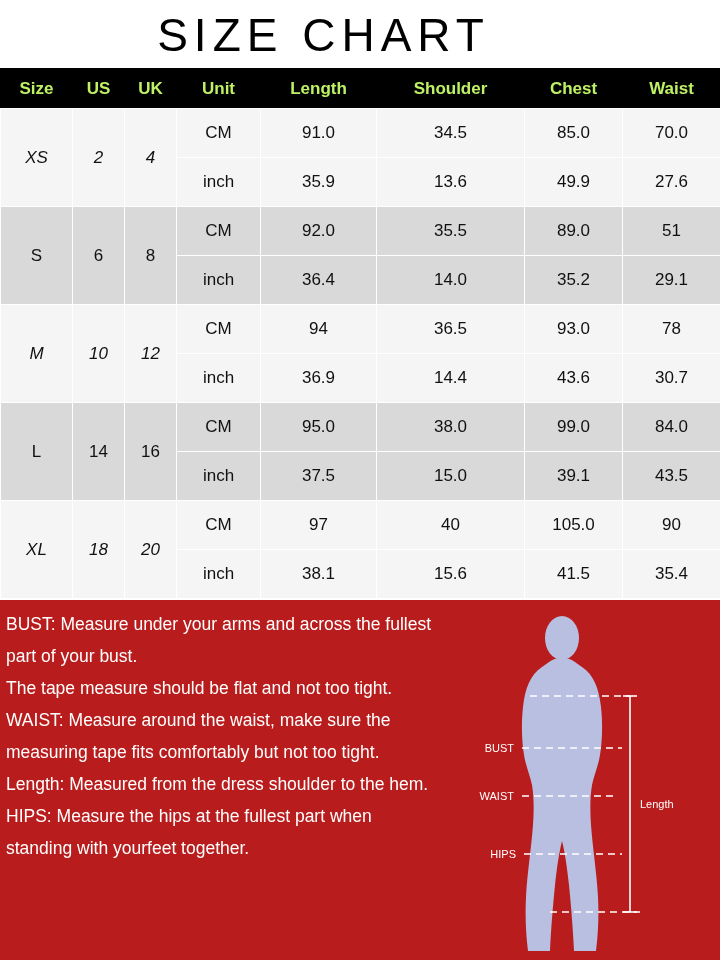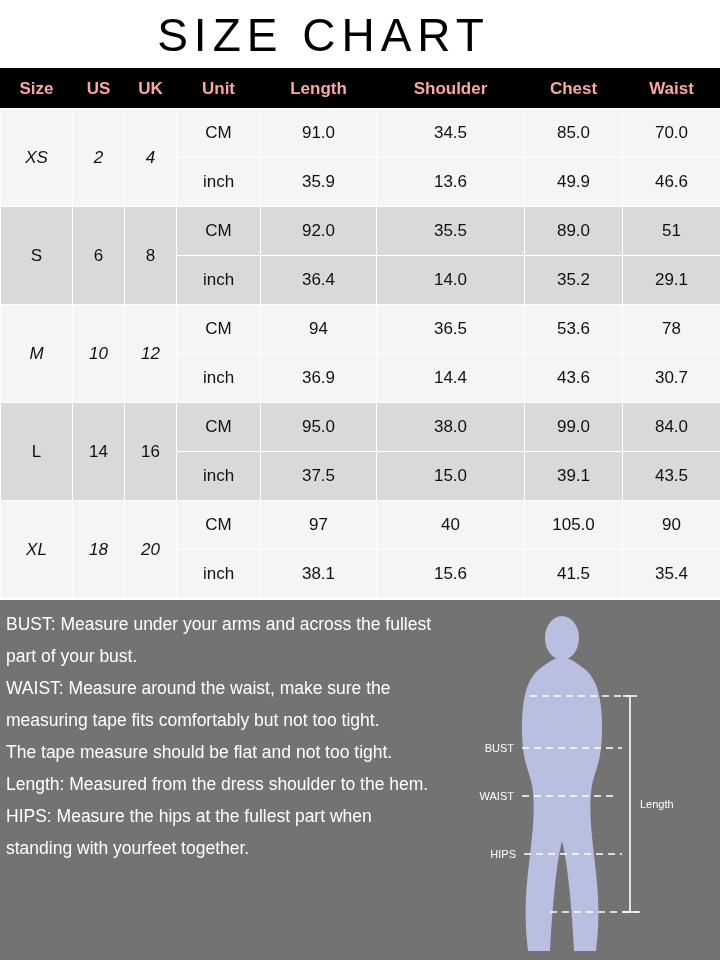--- a/index.html
+++ b/index.html
@@ -34,21 +34,21 @@
     border: 1px solid #ffffff;
     text-align: center;
     font-size: 17px;
     font-weight: 400;
     color: #111;
     height: 49px;
     padding: 0;
   }
   table.size-table thead th {
     background: #000000;
-    color: #fca5a5;
+    color: #bef264;
     font-weight: 700;
     font-size: 17px;
     height: 40px;
     border: 1px solid #000000;
     border-bottom: 1px solid #ffffff;
   }
   .col-size { width: 72px; }
   .col-us   { width: 52px; }
   .col-uk   { width: 52px; }
   .col-unit { width: 84px; }
@@ -63,21 +63,21 @@
   td.group-light { background: #f5f5f5; font-style: italic; }
   td.group-dark  { background: #d9d9d9; }
 
   
   .bottom {
     position: absolute;
     left: 0;
     top: 600px;
     width: 720px;
     height: 360px;
-    background: #737373;
+    background: #b91c1c;
     display: flex;
   }
   .notes {
     width: 440px;
     padding: 8px 6px 0 6px;
     color: #ffffff;
     font-size: 17.5px;
     line-height: 32px;
     font-weight: 400;
   }
@@ -127,21 +127,21 @@
         <td>91.0</td>
         <td>34.5</td>
         <td>85.0</td>
         <td>70.0</td>
       </tr>
       <tr class="band-light">
         <td>inch</td>
         <td>35.9</td>
         <td>13.6</td>
         <td>49.9</td>
-        <td>46.6</td>
+        <td>27.6</td>
       </tr>
 
       <tr class="band-dark">
         <td class="group-dark" rowspan="2">S</td>
         <td class="group-dark" rowspan="2">6</td>
         <td class="group-dark" rowspan="2">8</td>
         <td>CM</td>
         <td>92.0</td>
         <td>35.5</td>
         <td>89.0</td>
@@ -155,21 +155,21 @@
         <td>29.1</td>
       </tr>
 
       <tr class="band-light">
         <td class="group-light" rowspan="2">M</td>
         <td class="group-light" rowspan="2">10</td>
         <td class="group-light" rowspan="2">12</td>
         <td>CM</td>
         <td>94</td>
         <td>36.5</td>
-        <td>53.6</td>
+        <td>93.0</td>
         <td>78</td>
       </tr>
       <tr class="band-light">
         <td>inch</td>
         <td>36.9</td>
         <td>14.4</td>
         <td>43.6</td>
         <td>30.7</td>
       </tr>
 
@@ -209,22 +209,22 @@
         <td>35.4</td>
       </tr>
 
     </tbody>
   </table>
 
   <div class="bottom">
 
     <div class="notes">
       <p>BUST: Measure under your arms and across the fullest part of your bust.</p>
+      <p>The tape measure should be flat and not too tight.</p>
       <p>WAIST: Measure around the waist, make sure the measuring tape fits comfortably but not too tight.</p>
-      <p>The tape measure should be flat and not too tight.</p>
       <p>Length: Measured from the dress shoulder to the hem.</p>
       <p>HIPS: Measure the hips at the fullest part when standing with yourfeet together.</p>
     </div>
 
     <div class="figure-wrap">
       <svg width="280" height="360" viewBox="0 0 280 360">
 
         <g fill="#b9bfe0">
           <ellipse cx="122" cy="38" rx="17" ry="22"></ellipse>
           <path d="M122 58

